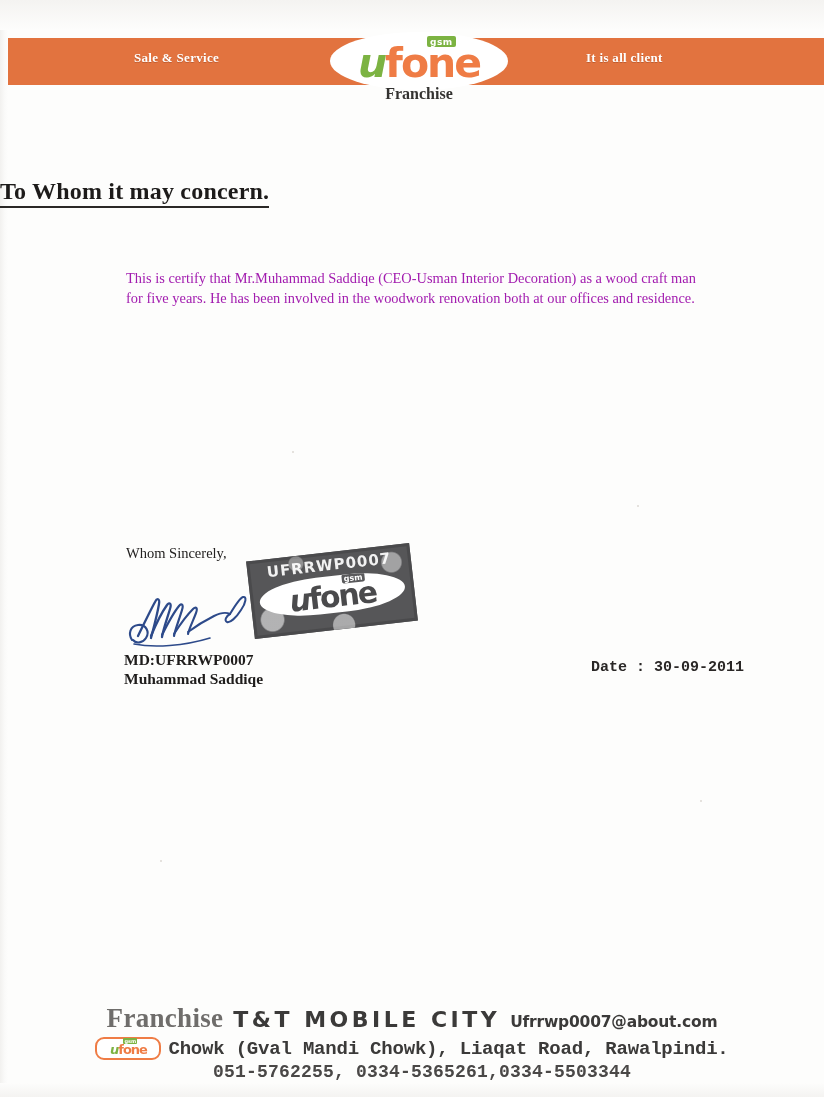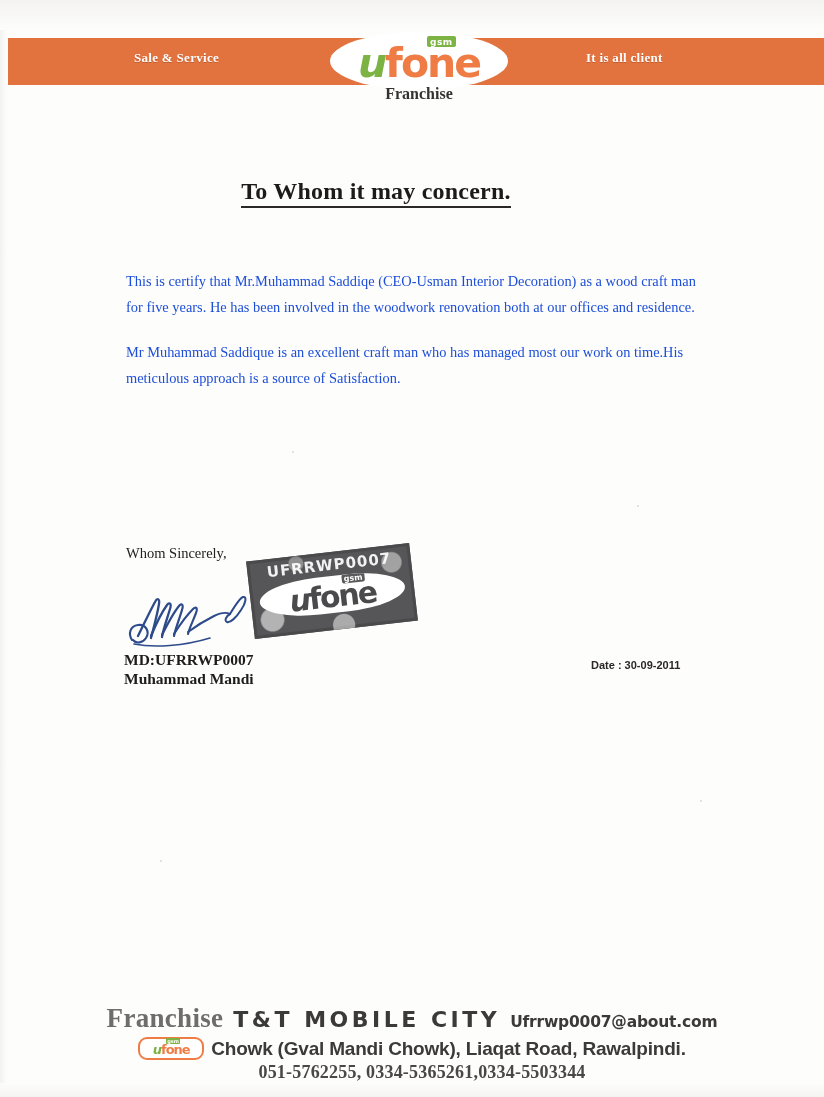--- a/index.html
+++ b/index.html
@@ -122,21 +122,21 @@
     font-size: 16px;
     color: #333230;
   }
 
   
   #letter-title {
     position: absolute;
     left: 0;
     top: 178px;
     width: 752px;
-    text-align: center;
+    text-align: left;
     font-family: "Liberation Serif", serif;
     font-weight: bold;
     font-size: 24px;
     color: #1d1b1a;
     letter-spacing: .2px;
   }
   #letter-title span {
     border-bottom: 2px solid #2a2826;
     padding-bottom: 2px;
   }
@@ -144,22 +144,22 @@
   
   #letter-body {
     position: absolute;
     left: 126px;
     top: 268px;
     width: 588px;
   }
   .para {
     font-family: "Liberation Serif", serif;
     font-size: 14.4px;
-    line-height: 26px;
-    color: #1d4ed8;
+    line-height: 20px;
+    color: #a21caf;
     margin: 0 0 19px 0;
     text-align: left;
   }
 
   
   #signoff {
     position: absolute;
     left: 126px;
     top: 545px;
     font-family: "Liberation Serif", serif;
@@ -181,23 +181,23 @@
     font-weight: bold;
     font-size: 15.5px;
     line-height: 19px;
     color: #1f1d1c;
     white-space: pre-line;
   }
   #date-line {
     position: absolute;
     left: 591px;
     top: 659px;
-    font-family: Liberation Sans, sans-serif;
-    font-weight: bold;
-    font-size: 11px;
+    font-family: Liberation Mono, monospace;
+    font-weight: bold;
+    font-size: 15px;
     color: #2a2726;
     white-space: nowrap;
   }
 
   
   #stamp {
     position: absolute;
     left: 250px;
     top: 552px;
     width: 164px;
@@ -310,29 +310,29 @@
   }
   .footer-row2 {
     display: flex;
     align-items: center;
     justify-content: center;
     gap: 7px;
     margin-top: 3px;
     white-space: nowrap;
   }
   .f-address {
-    font-family: Liberation Sans, sans-serif;
+    font-family: Liberation Mono, monospace;
     font-weight: bold;
     font-size: 19px;
     color: #3b3a39;
     letter-spacing: -.2px;
   }
   .footer-row3 {
     margin-top: 2px;
-    font-family: Liberation Serif, serif;
+    font-family: Liberation Mono, monospace;
     font-weight: bold;
     font-size: 18px;
     color: #4a4847;
     letter-spacing: .2px;
     padding-left: 20px;
   }
   
   #logo-footer-chip {
     position: relative;
     display: inline-block;
@@ -401,42 +401,41 @@
   </div>
 
   <div id="logo-caption">Franchise</div>
 
   <div id="letter-title">
     <span>To Whom it may concern.</span>
   </div>
 
   <div id="letter-body">
     <p class="para">This is certify that Mr.Muhammad Saddiqe (CEO-Usman Interior Decoration) as a wood craft man for five years. He has been involved in the woodwork renovation both at our offices and residence.</p>
-    <p class="para">Mr Muhammad Saddique is an excellent craft man who has managed most our work on time.His meticulous approach is a source of Satisfaction.</p>
   </div>
 
   <div id="signoff">Whom Sincerely,</div>
 
   <div id="signature">
     <svg width="140" height="62" viewBox="0 0 140 62" fill="none" aria-hidden="true">
       <g stroke="#2d4a8a" stroke-linecap="round" stroke-linejoin="round" fill="none">
         <path d="M8 48 C 4 42, 6 34, 14 33 C 22 32, 26 40, 22 46 C 19 51, 12 52, 9 48" stroke-width="2.1"></path>
         <path d="M14 44 C 20 32, 26 19, 31 10 C 33 6, 36 6, 35 12 C 33 24, 29 38, 27 46" stroke-width="2.3"></path>
         <path d="M27 44 C 32 32, 38 20, 43 13 C 45 10, 48 11, 46 17 C 43 27, 39 38, 38 45" stroke-width="2.3"></path>
         <path d="M38 43 C 44 31, 50 20, 55 14 C 57 11, 60 12, 58 18 C 55 28, 51 38, 50 44" stroke-width="2.2"></path>
         <path d="M50 42 C 57 31, 64 22, 69 17 C 72 14, 74 16, 72 21 C 69 29, 65 37, 64 42" stroke-width="2.1"></path>
         <path d="M64 40 C 72 34, 82 28, 90 24 C 96 21, 102 20, 106 22" stroke-width="2"></path>
         <path d="M106 22 C 112 12, 116 6, 119 5 C 123 4, 122 11, 117 18 C 112 26, 106 31, 103 30 C 100 29, 102 24, 106 22" stroke-width="2"></path>
         <path d="M10 52 C 30 56, 60 54, 86 46" stroke-width="1.6"></path>
       </g>
     </svg>
   </div>
 
   <div id="signer-id">MD:UFRRWP0007
-Muhammad Mandi</div>
+Muhammad Saddiqe</div>
 
   <div id="date-line">Date  : 30-09-2011</div>
 
   <div id="stamp">
     <div class="stamp-body"></div>
     <div class="stamp-code">UFRRWP0007</div>
     <div class="stamp-plate">
       <div class="stamp-word">
         <span class="su">u</span>
           <span>fone</span>

